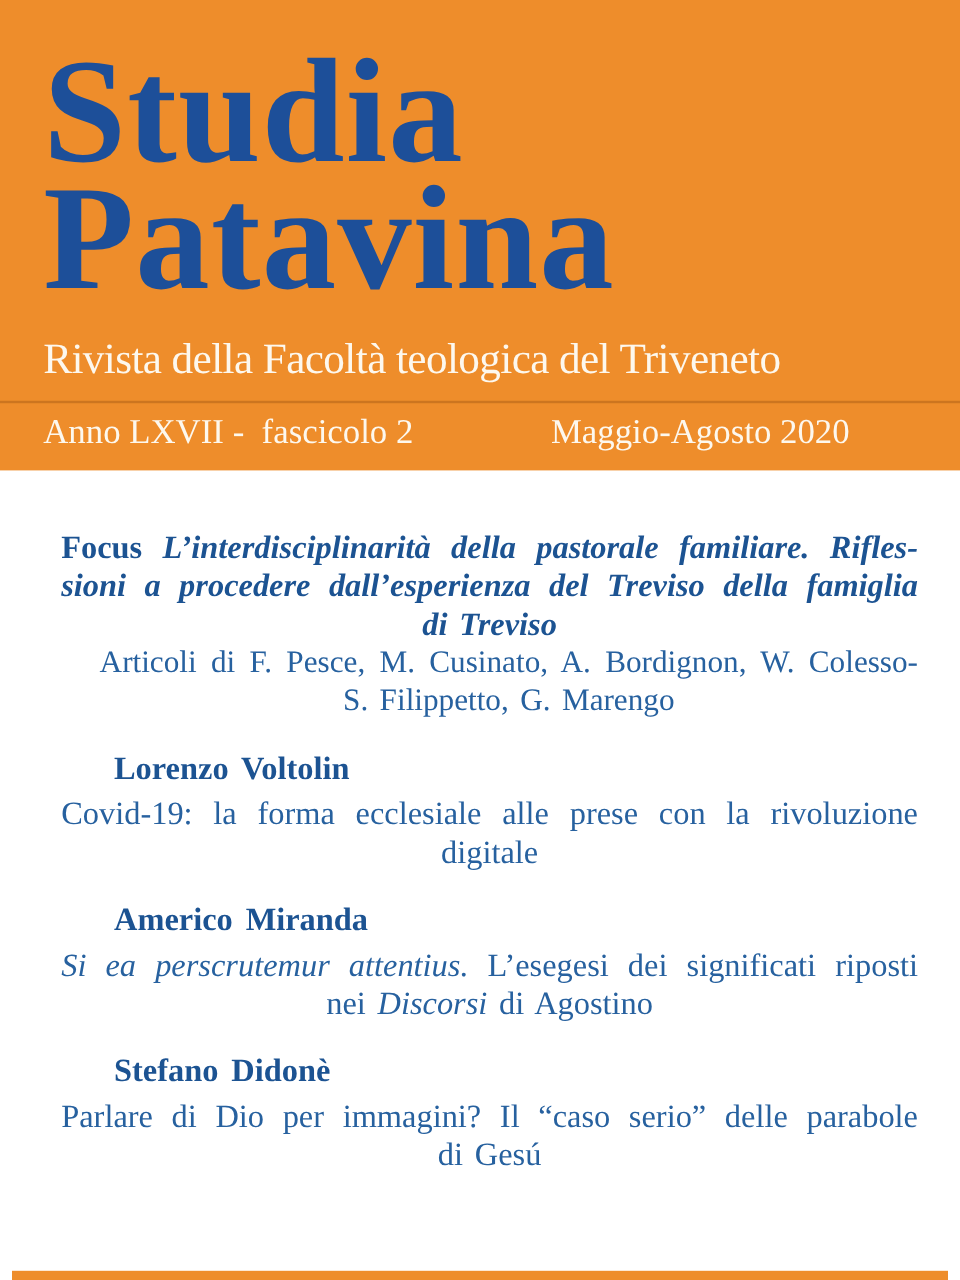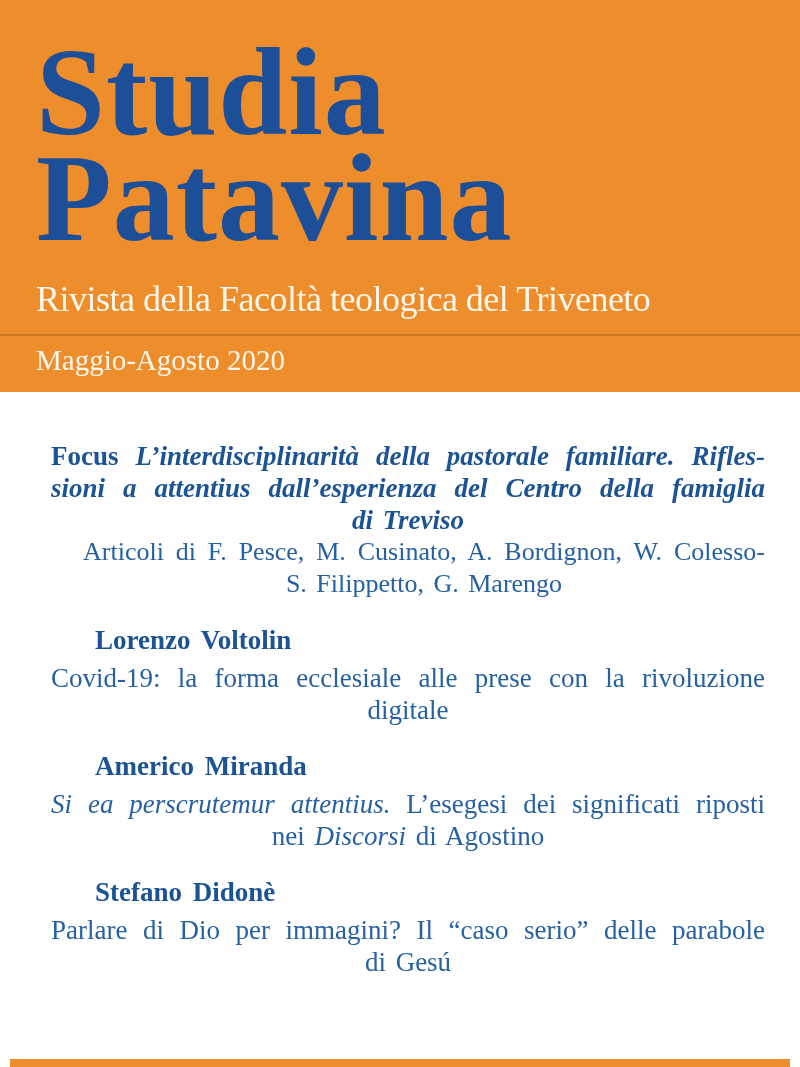--- a/index.html
+++ b/index.html
@@ -86,29 +86,30 @@
 <div class="page">
 
   <div class="cover-header">
     <div class="masthead">
       <div>Studia</div>
       <div>Patavina</div>
     </div>
     <div class="subtitle">Rivista della Facoltà teologica del Triveneto</div>
     <div class="header-divider"></div>
     <div class="issue-row">
+      <span>Anno LXVII -&nbsp; fascicolo 2</span>
       <span>Maggio-Agosto 2020</span>
     </div>
   </div>
 
   <div class="toc">
 
     <div class="focus-block">
       <div class="jline"><span>Focus</span> <span class="it">L’interdisciplinarità della pastorale familiare. Rifles-</span></div>
-      <div class="jline it">sioni a attentius dall’esperienza del Centro della famiglia</div>
+      <div class="jline it">sioni a procedere dall’esperienza del Treviso della famiglia</div>
       <div class="lline it">di Treviso</div>
       <div class="articoli">
         <div class="jline">Articoli di F. Pesce, M. Cusinato, A. Bordignon, W. Colesso-</div>
         <div class="lline">S. Filippetto, G. Marengo</div>
       </div>
     </div>
 
     <div class="entry">
       <div class="author">Lorenzo Voltolin</div>
       <div class="entry-title">

